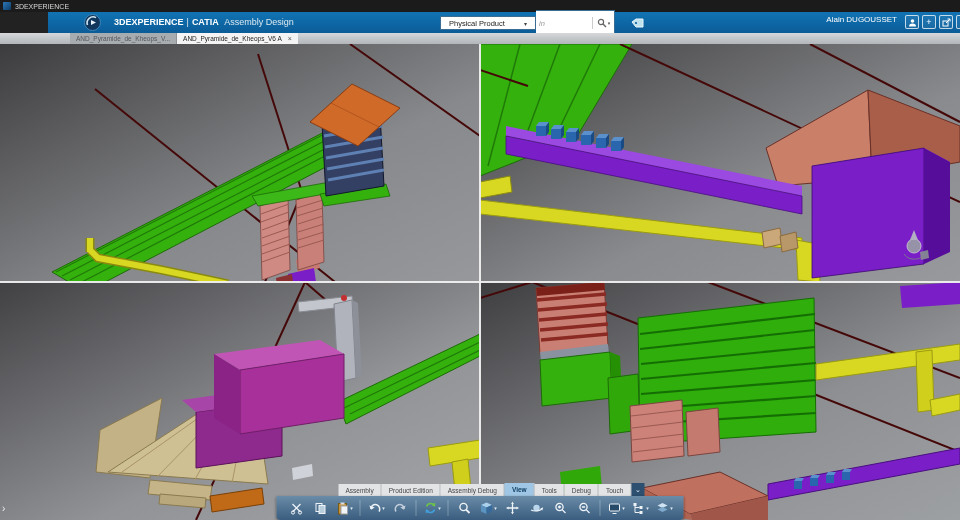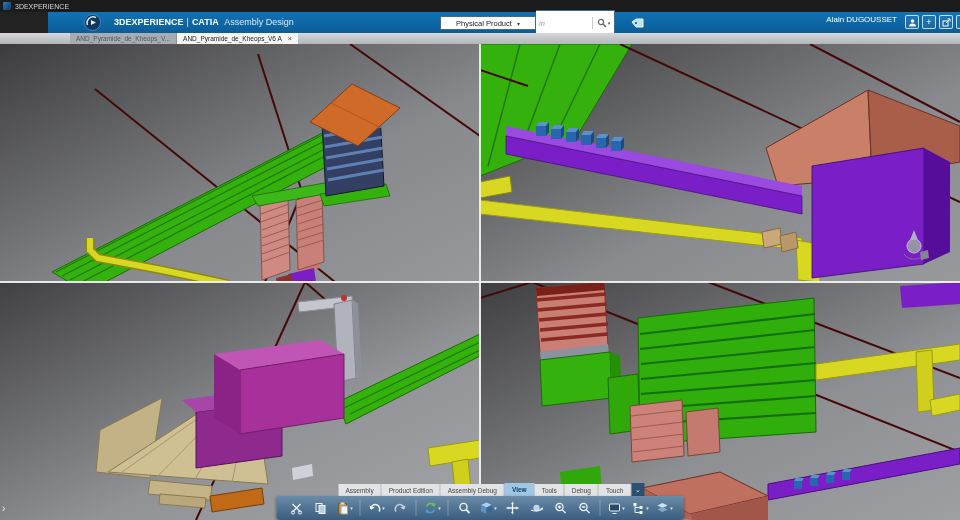--- a/index.html
+++ b/index.html
@@ -9,21 +9,21 @@
     background:#1b1b1b; color:#d8d8d8; font-size:7px; display:flex; align-items:center; gap:4px; padding-left:3px; }
   .titlebar .appicon { width:8px; height:8px; background:linear-gradient(135deg,#2e78b8,#0b3c66); border-radius:1px; }
   .header { position:absolute; left:8px; top:12px; width:960px; height:21px;
     background:linear-gradient(#1173b4,#0b5c97); color:#fff;margin-left:40px; }
   .logo { position:absolute; left:36px; top:2px; width:17px; height:17px; }
   .header-title { position:absolute; left:66px; top:5px; font-size:9px; white-space:nowrap; }
   .header-title b { font-weight:bold; }
   .header-title .thin { font-weight:normal; opacity:.85; padding:0 3px; }
   .search-group { position:absolute; left:392px; top:4px; display:flex; align-items:center; height:14px; }
   .scope-select { background:#fff; color:#222; font-size:7.5px; height:14px; display:flex; align-items:center;
-    padding:0 15px; border:1px solid #3a6d94; width:96px; justify-content:space-between; cursor:default; }
+    padding:0 8px; border:1px solid #3a6d94; width:96px; justify-content:space-between; cursor:default; }
   .scope-select .caret { font-size:6px; color:#444; }
   .search-box { background:#fff; height:26px; display:flex; align-items:center; border:1px solid #3a6d94; border-left:none; }
   .search-box input { border:none; outline:none; width:56px; height:12px; font-size:7.5px; font-style:italic; padding:0 3px; }
   .search-box input::placeholder { color:#999; }
   .search-btn { width:22px; height:12px; display:flex; align-items:center; justify-content:center; gap:1px; border-left:1px solid #ccc; }
   .tag-btn { margin-left:14px; width:16px; height:14px; display:flex; align-items:center; justify-content:center; }
   .user-area { position:absolute; right:4px; top:3px; display:flex; align-items:flex-start; gap:3px; }
   .user-name { font-size:8px; margin-right:5px; white-space:nowrap; }
   .hbtn { width:14px; height:14px; border:1px solid rgba(255,255,255,.75); border-radius:2px;
     display:flex; align-items:center; justify-content:center; font-size:9px; color:#fff; background:rgba(255,255,255,.06); }

